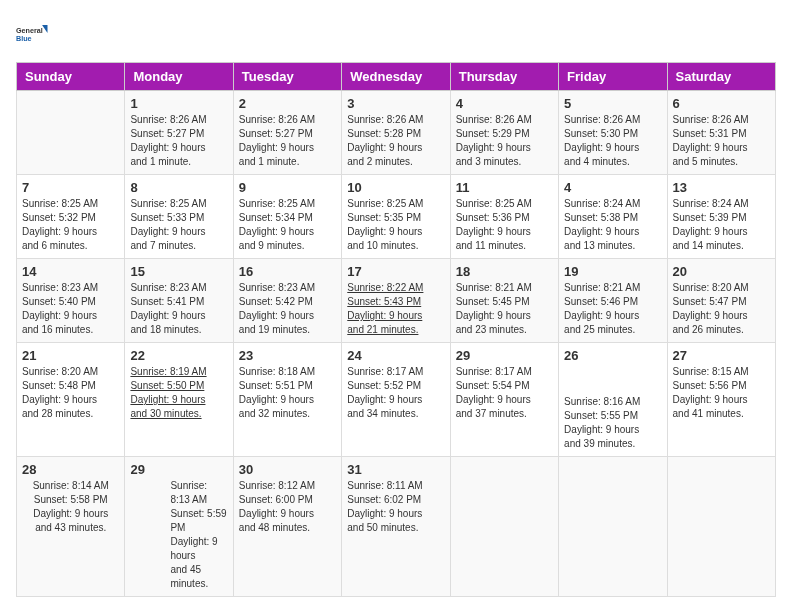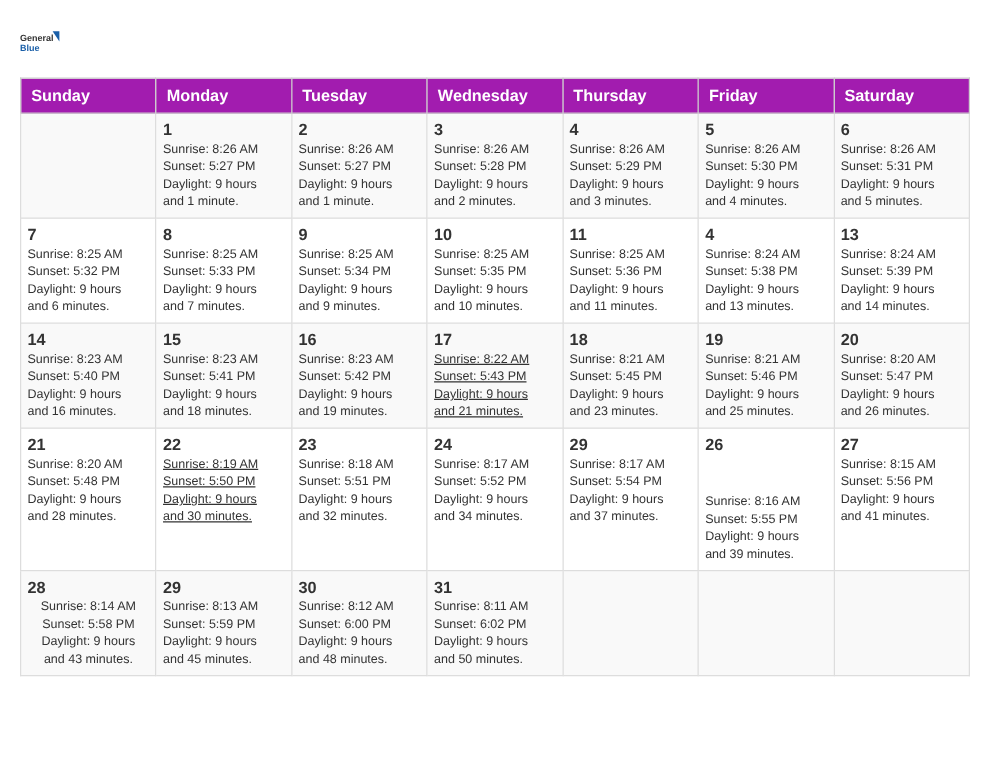--- a/index.html
+++ b/index.html
@@ -308,21 +308,21 @@
       <tr>
         <td>
           <span class="day-num">28</span>
           <div class="cell-info" style="white-space: pre-line; text-align: center;">Sunrise: 8:14 AM
 Sunset: 5:58 PM
 Daylight: 9 hours
 and 43 minutes.</div>
         </td>
         <td>
           <span class="day-num">29</span>
-          <div class="cell-info" style="white-space: pre-line;">Sunrise: 8:13 AM
+          <div class="cell-info" style="white-space: pre-line; margin-left: 40px;">Sunrise: 8:13 AM
 Sunset: 5:59 PM
 Daylight: 9 hours
 and 45 minutes.</div>
         </td>
         <td>
           <span class="day-num">30</span>
           <div class="cell-info" style="white-space: pre-line;">Sunrise: 8:12 AM
 Sunset: 6:00 PM
 Daylight: 9 hours
 and 48 minutes.</div>

